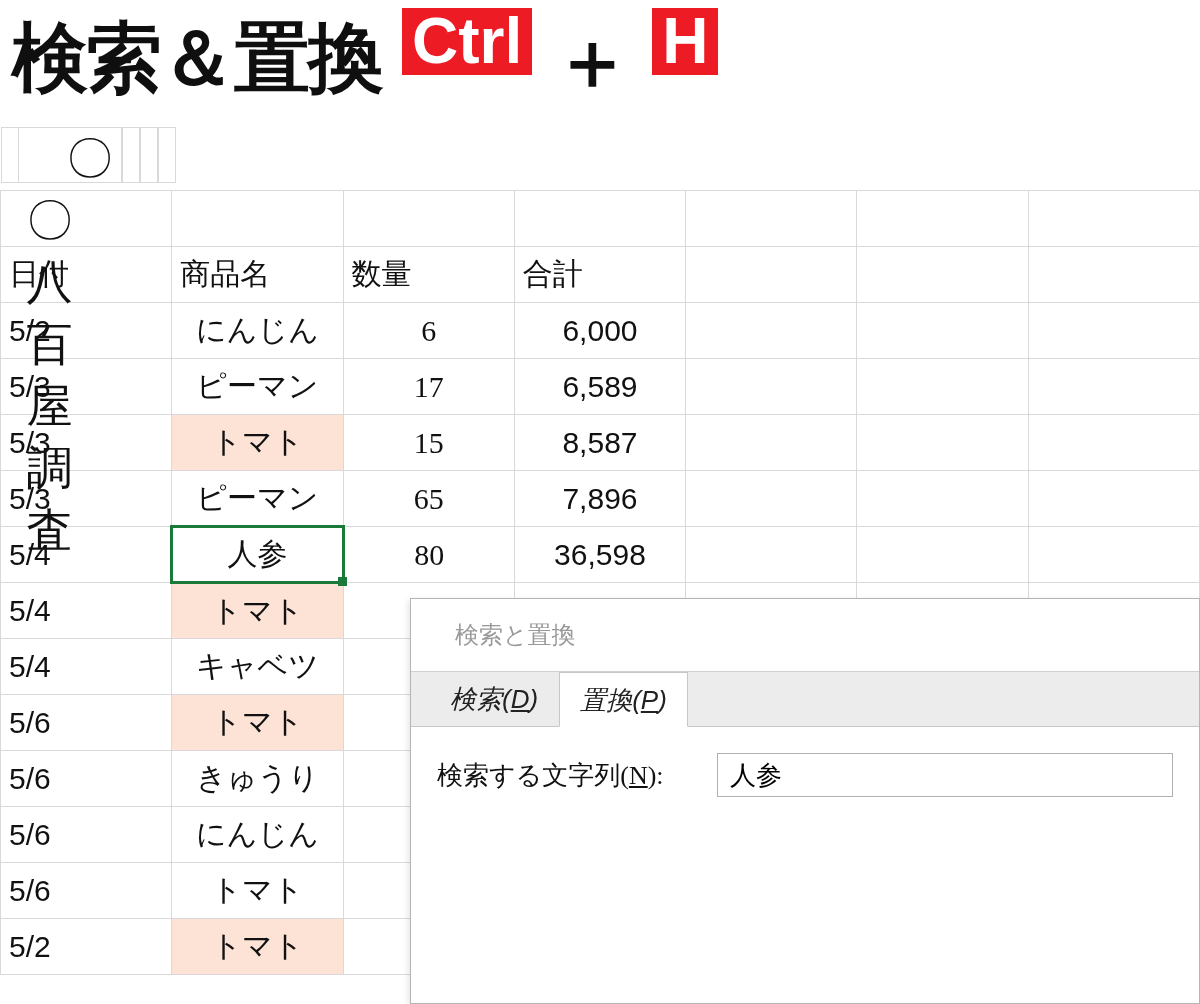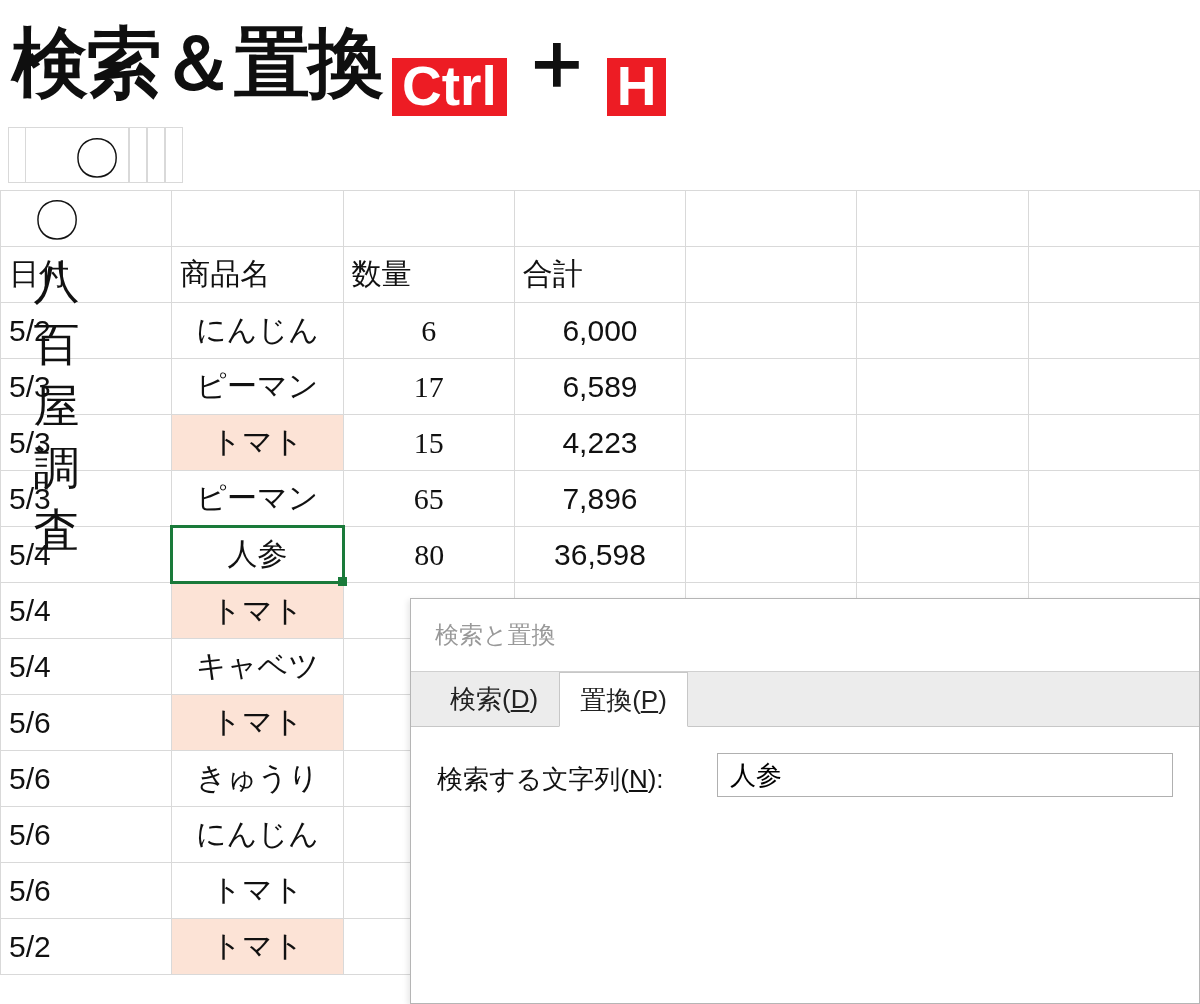--- a/index.html
+++ b/index.html
@@ -6,34 +6,34 @@
   body {
     width: 1200px;
     height: 1004px;
     font-family: "Yu Gothic", "Meiryo", sans-serif;
     background: #fff;
     overflow: hidden;
     position: relative;
   }
   .banner {
     display: flex;
-    align-items: flex-end;
+    align-items: flex-start;
     padding: 8px 12px 4px 12px;
-    gap: 10px;
+    gap: 20px;
   }
   .banner-title {
     font-size: 76px;
     font-weight: 900;
     color: #0f0f0f;
     letter-spacing: -2px;
   }
   .key-box {
     background: #ed1c24;
     color: #fff;
-    font-size: 55px;
+    font-size: 64px;
     font-weight: 900;
     padding: 0 10px;
     line-height: 1.05;
     font-family: Arial, sans-serif;
   }
   .plus-sign {
     font-size: 80px;
     font-weight: 900;
     color: #0f0f0f;
     font-family: Arial, sans-serif;
@@ -55,21 +55,21 @@
   }
   table.sheet td {
     border: 1px solid #d9d9d9;
     height: 56px;
     font-size: 30px;
     color: #111;
     padding: 0 8px;
     vertical-align: middle;
     background: #fff;
   }
-  .col-date   { width: 122px; text-align: left; padding-left: 14px; margin-left: 7px; }
+  .col-date   { width: 122px; text-align: left; padding-left: 14px; }
   .col-name   { width: 236px; text-align: center; }
   .col-qty    { width: 152px; text-align: center; font-family: Liberation Serif, serif; }
   .col-total  { width: 284px; text-align: center; margin-top: 32px; }
   .col-e, .col-f, .col-g { width: 135px; }
   .hdr { text-align: left; }
   .hl { background: #fce3d6 !important; }
   .selected-cell {
     position: relative;
     border: 3px solid #1a7a3a !important;
   }
@@ -87,50 +87,53 @@
     width: 790px;
     height: 406px;
     background: #fff;
     border: 1px solid #b5b5b5;
     box-shadow: -2px 2px 6px rgba(0,0,0,0.10);
   }
   .dialog-title {
     font-size: 24px;
     color: #999;
     padding: 20px 24px 20px 24px;
+    margin-left: 20px;
   }
   .tabstrip {
     display: flex;
     background: #ececec;
     border-top: 1px solid #d0d0d0;
     border-bottom: 1px solid #c7c7c7;
     padding-left: 18px;
     height: 56px;
     align-items: flex-end;
   }
   .tab {
     font-size: 26px;
     color: #222;
     padding: 10px 20px 8px 20px;
     border: 1px solid transparent;
     cursor: pointer;
+    font-style: italic;
   }
   .tab.active {
     background: #fff;
     border: 1px solid #c7c7c7;
     border-bottom: 1px solid #fff;
     margin-bottom: -1px;
   }
   .form-area {
     padding: 26px 26px;
   }
   .form-row {
     display: flex;
-    align-items: flex-end;
+    align-items: center;
     margin-bottom: 20px;
+    font-family: Liberation Serif, serif;
   }
   .form-label {
     font-size: 26px;
     color: #111;
     width: 280px;
   }
   .form-input {
     flex: 1;
     height: 44px;
     border: 1px solid #b0b0b0;
@@ -196,21 +199,21 @@
         <td class="col-qty">17</td>
         <td class="col-total">6,589</td>
         <td class="col-e"></td>
         <td class="col-f"></td>
         <td class="col-g"></td>
       </tr>
       <tr>
         <td class="col-date">5/3</td>
         <td class="col-name hl">トマト</td>
         <td class="col-qty">15</td>
-        <td class="col-total">4,223</td>
+        <td class="col-total">8,587</td>
         <td class="col-e"></td>
         <td class="col-f"></td>
         <td class="col-g"></td>
       </tr>
       <tr>
         <td class="col-date">5/3</td>
         <td class="col-name">ピーマン</td>
         <td class="col-qty">65</td>
         <td class="col-total">7,896</td>
         <td class="col-e"></td>

